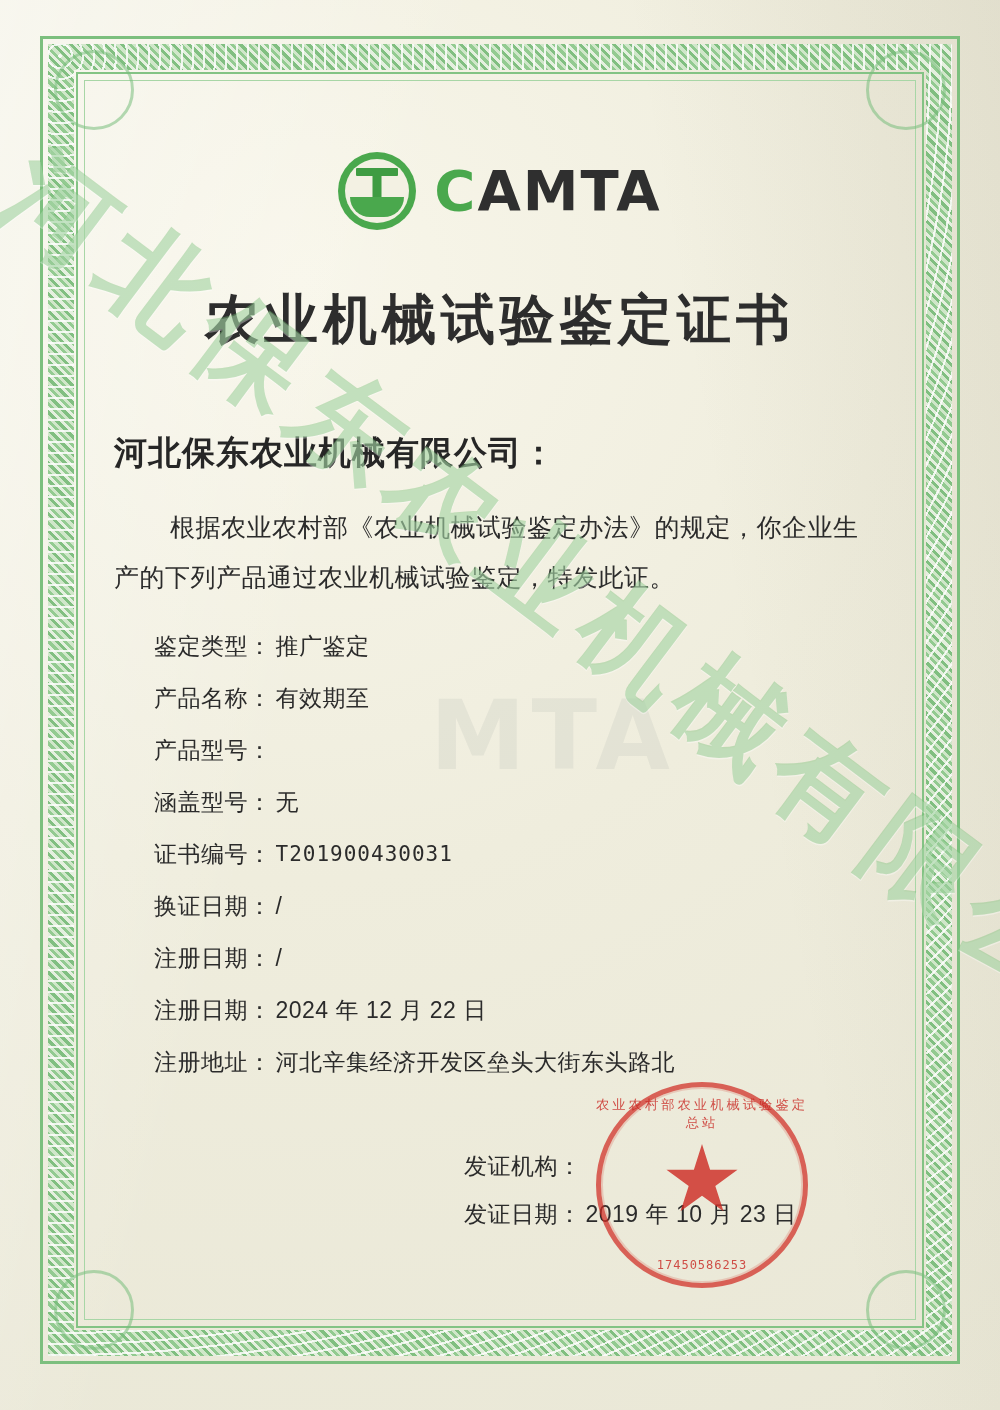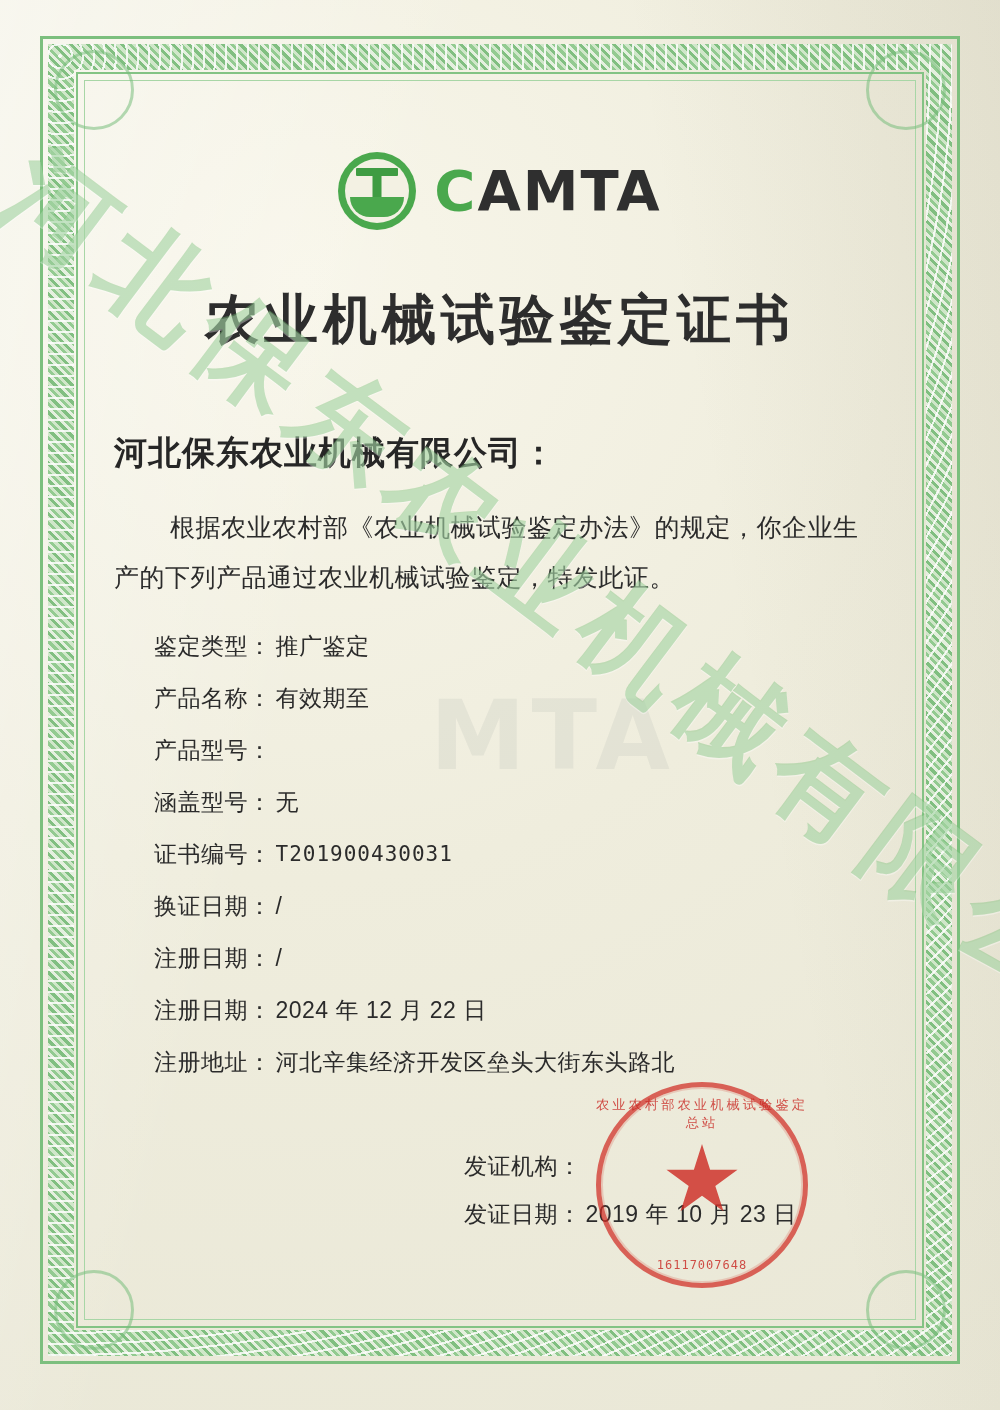--- a/index.html
+++ b/index.html
@@ -410,17 +410,17 @@
         <span class="issuer-value">2019 年 10 月 23 日</span>
       </div>
     </div>
 
   </div>
 
   <div class="seal">
     <div class="seal-ring"></div>
     <div class="seal-top-text">农业农村部农业机械试验鉴定总站</div>
     <div class="seal-star"></div>
-    <div class="seal-bottom-text">16117007648</div>
+    <div class="seal-bottom-text">17450586253</div>
   </div>
 
   <div class="watermark">河北保东农业机械有限公司</div>
 </div>
 
 </body></html>

